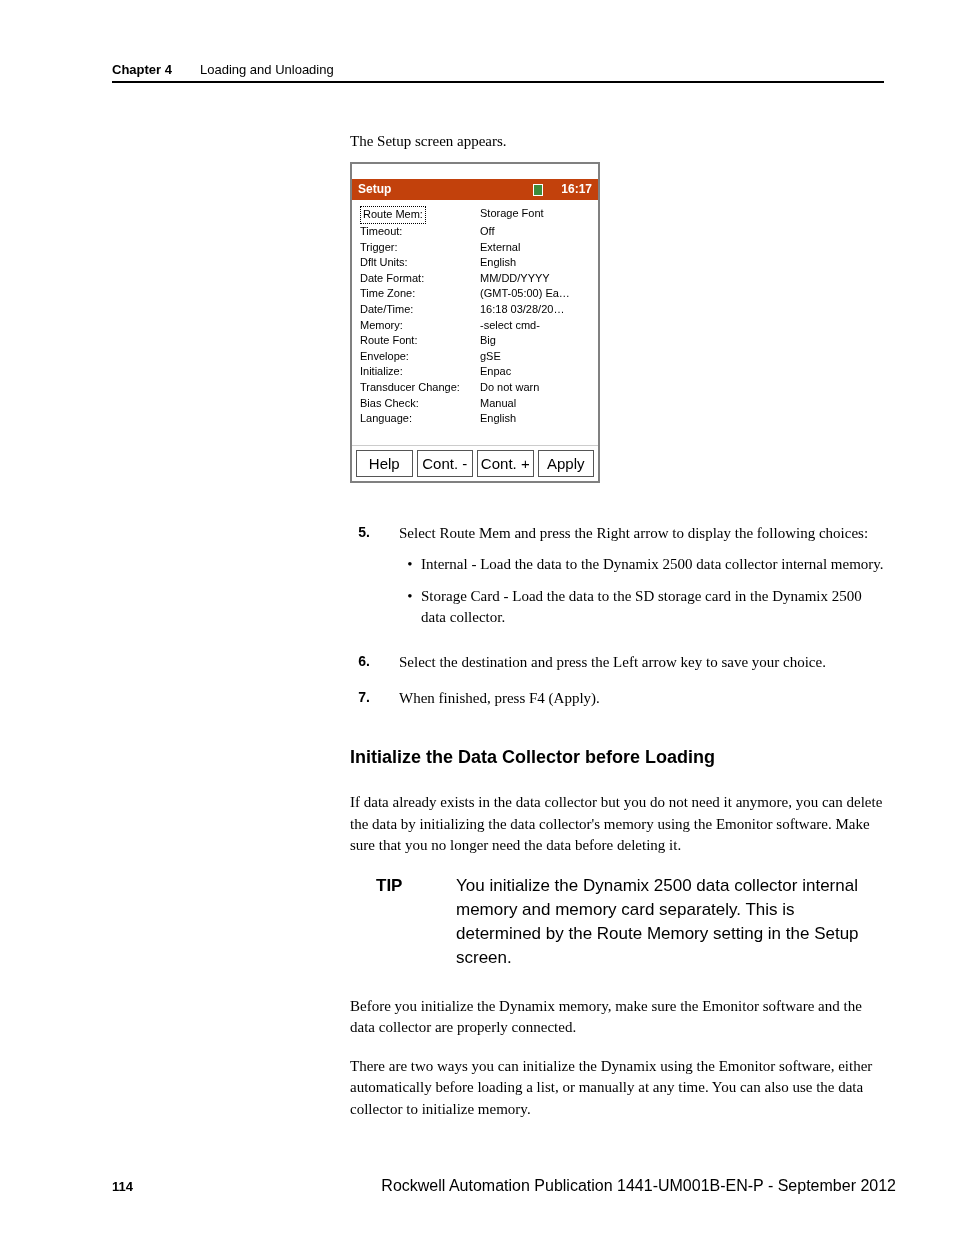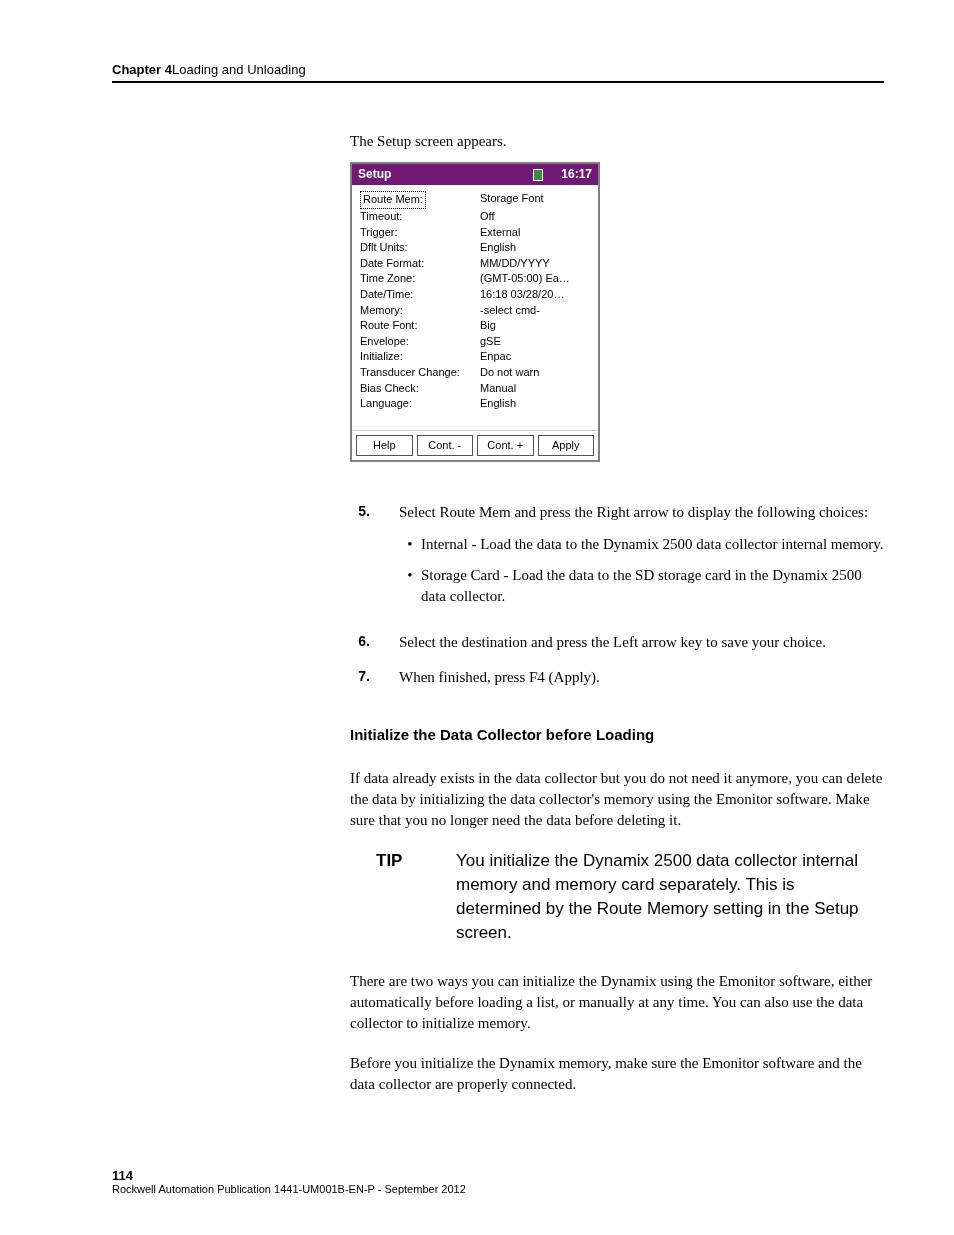--- a/index.html
+++ b/index.html
@@ -11,20 +11,21 @@
     width: 954px;
     height: 1235px;
     position: relative;
   }
   .page {
     padding: 62px 70px 40px 112px;
   }
   .header-row {
     display: flex;
     align-items: baseline;
+    gap: 28px;
     font-family: Arial, Helvetica, sans-serif;
     font-size: 13px;
     margin-bottom: 4px;
   }
   .chapter-label { font-weight: bold; }
   .chapter-title {}
   .rule {
     border: none;
     border-top: 2.5px solid #000;
     margin: 0 0 48px 0;
@@ -40,65 +41,66 @@
   .device {
     width: 250px;
     border: 2px solid #808080;
     margin-bottom: 40px;
     font-family: Tahoma, Arial, sans-serif;
     font-size: 11px;
     color: #000;
     background: #fff;
   }
   .device-title {
-    background: #701a75;
+    background: #c2410c;
     color: #fff;
     display: flex;
     align-items: center;
     justify-content: space-between;
     padding: 2px 6px;
     font-weight: bold;
     font-size: 12px;
+    margin-top: 15px;
   }
   .device-title .clock { display:flex; align-items:center; gap:18px; }
   .batt {
     display:inline-block; width:10px; height:12px; background:#3c8c3c; border:1px solid #fff;
   }
   .device-body {
     padding: 6px 18px 18px 8px;
   }
   .kv-row { display:flex; }
   .kv-row .k { width: 120px; white-space:nowrap; }
   .kv-row .v { flex:1; white-space:nowrap; overflow:hidden; }
   .sel { border: 1px dotted #000; padding: 0 2px; display:inline-block; }
   .device-buttons {
     display:flex; gap:4px; padding:4px;
     border-top: 1px solid #ccc;
   }
   .device-buttons .btn {
     flex:1;
     border:1px solid #555;
     text-align:center;
-    font-size:11px;
+    font-size:15px;
     padding:2px 0;
     background:#fff;
   }
 
   
   .step { display:flex; margin-bottom:14px; }
   .step-num { width: 28px; text-align:right; font-weight:bold; padding-right:8px; font-family: Arial, sans-serif; font-size:14px; }
   .step-body { flex:1;margin-left:21px; }
   .bullet-list { margin: 10px 0 0 0; padding: 0; }
   .bullet-item { display:flex; margin-bottom:10px; }
   .bullet-dot { width: 22px; text-align:center; }
 
   .h2 {
     font-family: Arial, Helvetica, sans-serif;
     font-weight: bold;
-    font-size: 15px;
+    font-size: 18px;
     margin: 36px 0 22px 0;
   }
   .para { margin-bottom: 18px; }
 
   .tip-block {
     display:flex;
     margin: 0 0 26px 26px;
     font-family: Arial, Helvetica, sans-serif;
     font-size: 17px;
     line-height:1.4;
@@ -106,24 +108,23 @@
   .tip-label { font-weight:bold; width: 80px; }
   .tip-body { flex:1; }
 
   .footer {
     position:absolute;
     left:112px; right:58px; bottom:40px;
     display:flex;
     align-items:baseline;
     font-family: Arial, Helvetica, sans-serif;
     font-size: 12px;
-    flex-direction: column;
   }
   .page-num { font-weight:bold; font-size:13px; width:238px; }
-  .pub { flex:1; text-align:center; font-size:11px;}
+  .pub { flex:1; text-align:right; font-size:16px;}
 </style>
 </head>
 <body>
 
 <div class="page">
   <div class="header-row">
     <span class="chapter-label">Chapter 4</span>
     <span class="chapter-title">Loading and Unloading</span>
   </div>
   <hr class="rule">
@@ -234,21 +235,21 @@
 
     <div class="h2">Initialize the Data Collector before Loading</div>
 
     <div class="para">If data already exists in the data collector but you do not need it anymore, you can delete the data by initializing the data collector's memory using the Emonitor software. Make sure that you no longer need the data before deleting it.</div>
 
     <div class="tip-block">
       <div class="tip-label">TIP</div>
       <div class="tip-body">You initialize the Dynamix 2500 data collector internal memory and memory card separately. This is determined by the Route Memory setting in the Setup screen.</div>
     </div>
 
+    <div class="para">Before you initialize the Dynamix memory, make sure the Emonitor software and the data collector are properly connected.</div>
     <div class="para">There are two ways you can initialize the Dynamix using the Emonitor software, either automatically before loading a list, or manually at any time. You can also use the data collector to initialize memory.</div>
-    <div class="para">Before you initialize the Dynamix memory, make sure the Emonitor software and the data collector are properly connected.</div>
   </div>
 </div>
 
 <div class="footer">
   <span class="page-num">114</span>
   <span class="pub">Rockwell Automation Publication 1441-UM001B-EN-P - September 2012</span>
 </div>
 
 </body></html>

